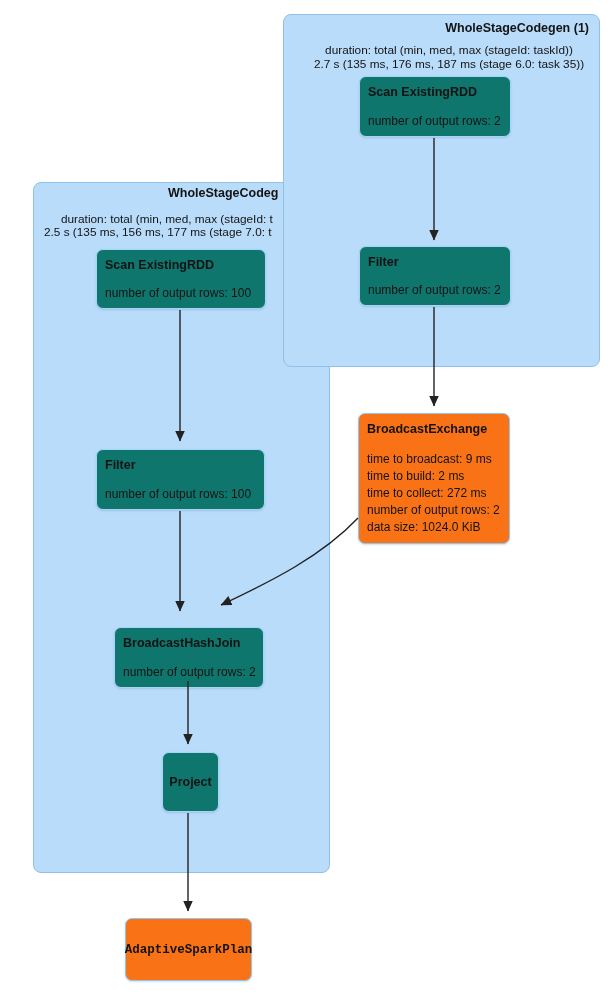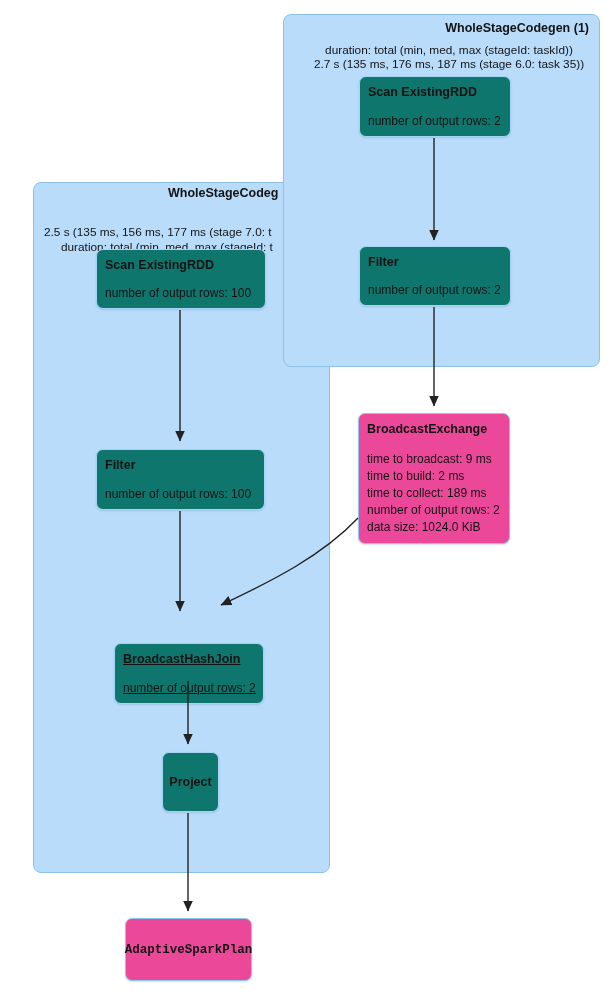--- a/index.html
+++ b/index.html
@@ -47,21 +47,21 @@
     border: 1px solid #a5d4f5;
     border-radius: 7px;
     box-sizing: border-box;
     display: flex;
     flex-direction: column;
     justify-content: space-between;
     padding: 7px 8px;
     box-shadow: 0 1px 2px rgba(70, 110, 150, 0.22);
   }
   .node.standalone {
-    background: #ec4899;
+    background: #f97316;
     border-color: #8ec8f0;
   }
   .node.centered {
     justify-content: center;
     align-items: center;
     text-align: center;
   }
   .node-title {
     font-size: 12.5px;
     font-weight: bold;
@@ -85,34 +85,34 @@
   .z1 { z-index: 1; }
   .z2 { z-index: 2; }
 </style>
 </head>
 <body>
 
 <div class="canvas">
 
   <div class="cluster z1" style="left:33px; top:182px; width:297px; height:691px;">
     <div class="cluster-title" style="left:134px; top:3px;">WholeStageCodeg</div>
-    <div class="duration-line" style="left:27px; top:30px;margin-top:28px;">duration: total (min, med, max (stageId: t</div>
+    <div class="duration-line" style="left:27px; top:30px;">duration: total (min, med, max (stageId: t</div>
     <div class="duration-line" style="left:10px; top:43px;">2.5 s (135 ms, 156 ms, 177 ms (stage 7.0: t</div>
 
     <div class="node" style="left:62px; top:66px; width:170px; height:60px;">
       <div class="node-title">Scan ExistingRDD</div>
       <div class="node-metric">number of output rows: 100</div>
     </div>
 
     <div class="node" style="left:62px; top:266px; width:169px; height:61px;">
       <div class="node-title">Filter</div>
       <div class="node-metric">number of output rows: 100</div>
     </div>
 
-    <div class="node" style="left:80px; top:460px; width:150px; height:61px;text-decoration:underline;">
+    <div class="node" style="left:80px; top:444px; width:150px; height:61px;">
       <div class="node-title">BroadcastHashJoin</div>
       <div class="node-metric">number of output rows: 2</div>
     </div>
 
     <div class="node centered" style="left:128px; top:569px; width:57px; height:60px;">
       <div class="node-title">Project</div>
     </div>
   </div>
 
   <div class="cluster z2" style="left:283px; top:14px; width:317px; height:353px;">
@@ -131,21 +131,21 @@
       <div class="node-title">Filter</div>
       <div class="node-metric">number of output rows: 2</div>
     </div>
   </div>
 
   <div class="node standalone z1" style="left:358px; top:413px; width:152px; height:131px;">
     <div class="node-title">BroadcastExchange</div>
     <div class="metric-list">
       <span class="node-metric">time to broadcast: 9 ms</span>
       <span class="node-metric">time to build: 2 ms</span>
-      <span class="node-metric">time to collect: 189 ms</span>
+      <span class="node-metric">time to collect: 272 ms</span>
       <span class="node-metric">number of output rows: 2</span>
       <span class="node-metric">data size: 1024.0 KiB</span>
     </div>
   </div>
 
   <div class="node standalone centered z1" style="left:125px; top:918px; width:127px; height:63px;font-family:Liberation Mono, monospace;">
     <div class="node-title">AdaptiveSparkPlan</div>
   </div>
 
   <svg class="edges-svg" width="614" height="997" viewBox="0 0 614 997">

